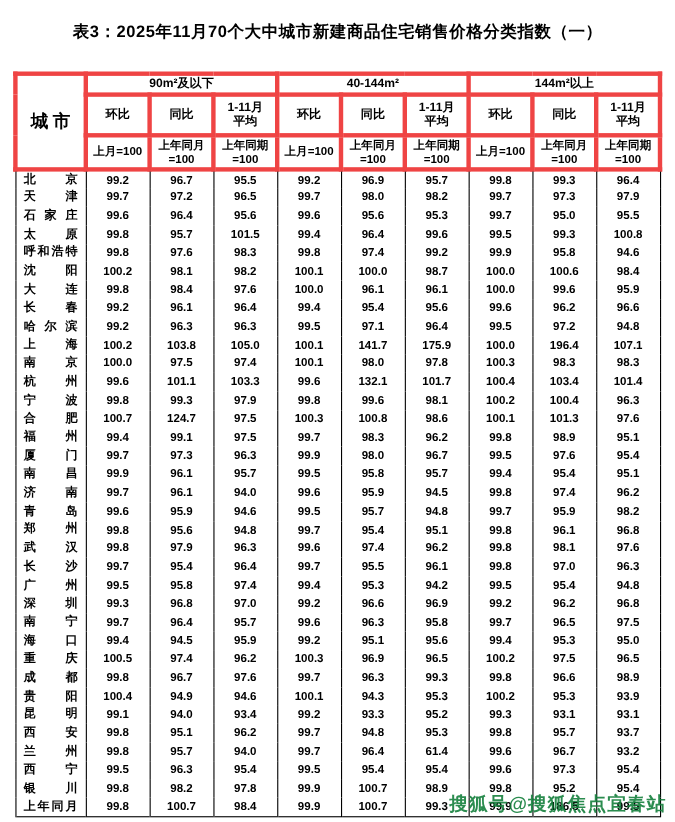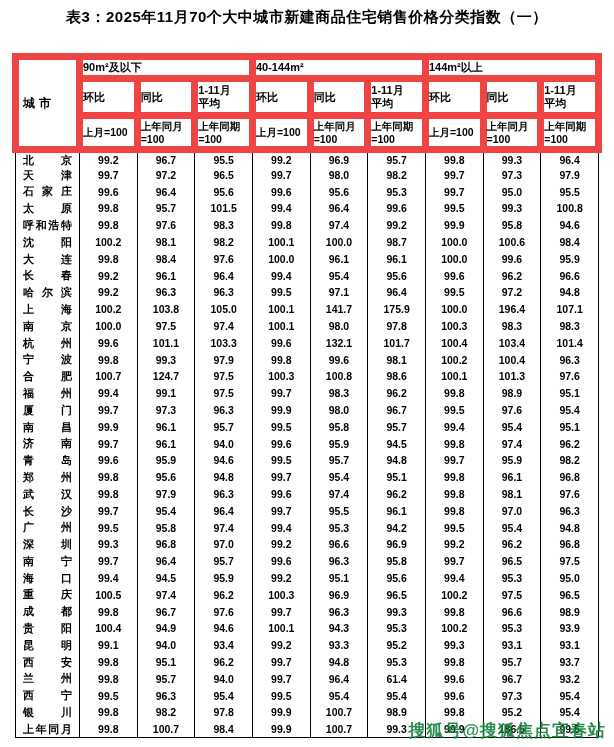--- a/index.html
+++ b/index.html
@@ -4,45 +4,45 @@
 <style>
   * { box-sizing: border-box; }
   html, body { margin: 0; padding: 0; }
   body {
     width: 614px; height: 747px;
     background: #ffffff; color: #000;
     font-family: "Liberation Sans", "DejaVu Sans", sans-serif;
     position: relative; overflow: hidden;
   }
   .title {
-    padding-top: 8px;
+    padding-top: 20px;
     text-align: center;
     font-size: 15px;
     font-weight: bold;
     margin-bottom: 26px;
     letter-spacing: 0.5px;
   }
   table.idx {
     border-collapse: collapse;
     table-layout: fixed;
     width: 590px;
     margin: 0 auto;
     border: 1px solid #000;
   }
   th {
-    border: 7px solid #ef4444;
+    border: 4px solid #ef4444;
     font-weight: bold;
-    text-align: left;
+    text-align: center;
     vertical-align: middle;
     white-space: pre-line;
     padding: 1px 0;
     font-size: 11px;
     line-height: 1.2;
   }
-  th.city-h { width: 64px; font-size: 12px; letter-spacing: 4px; text-indent: 4px; }
+  th.city-h { width: 64px; font-size: 16px; letter-spacing: 4px; text-indent: 4px; }
   thead tr.r-group th { height: 17px; }
   thead tr.r-sub th   { height: 37px; }
   thead tr.r-base th  { height: 24px; font-size: 10.5px; }
   tbody td {
     border-left: 1px solid #000;
     border-right: 1px solid #000;
     border-top: none; border-bottom: none;
     height: 16.8px;
     padding: 0;
     font-size: 10.5px;

